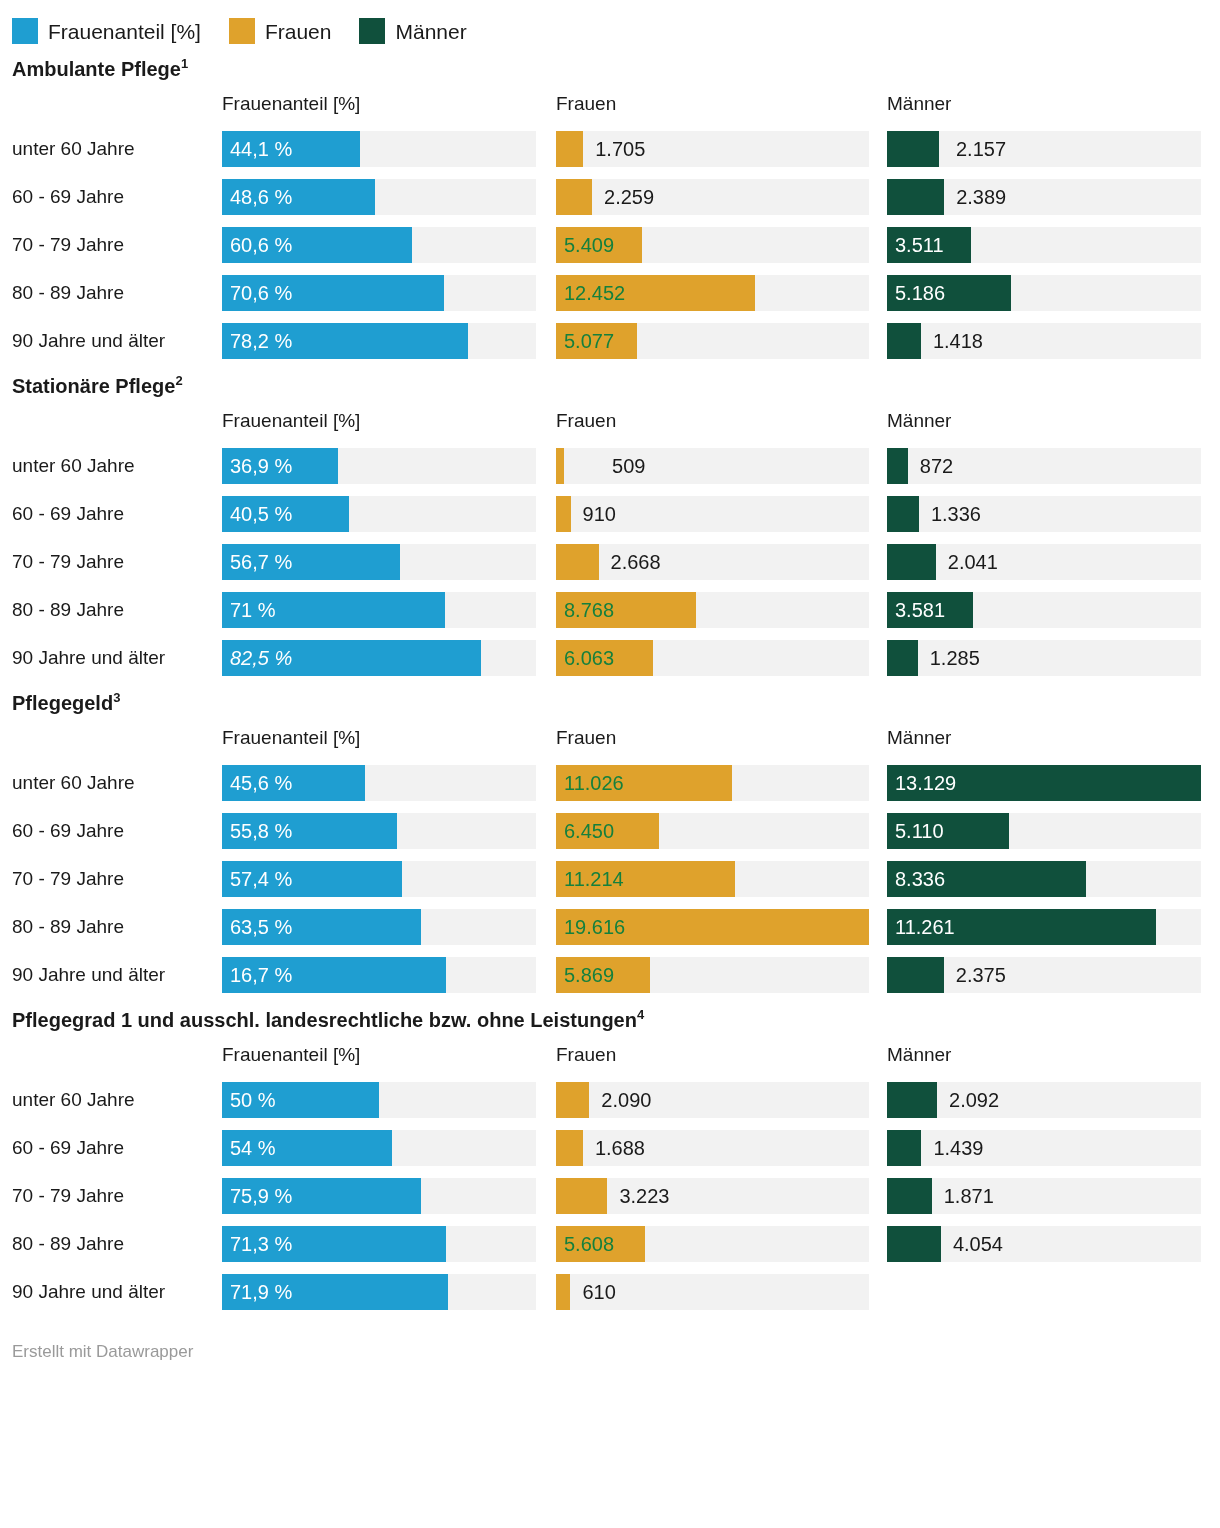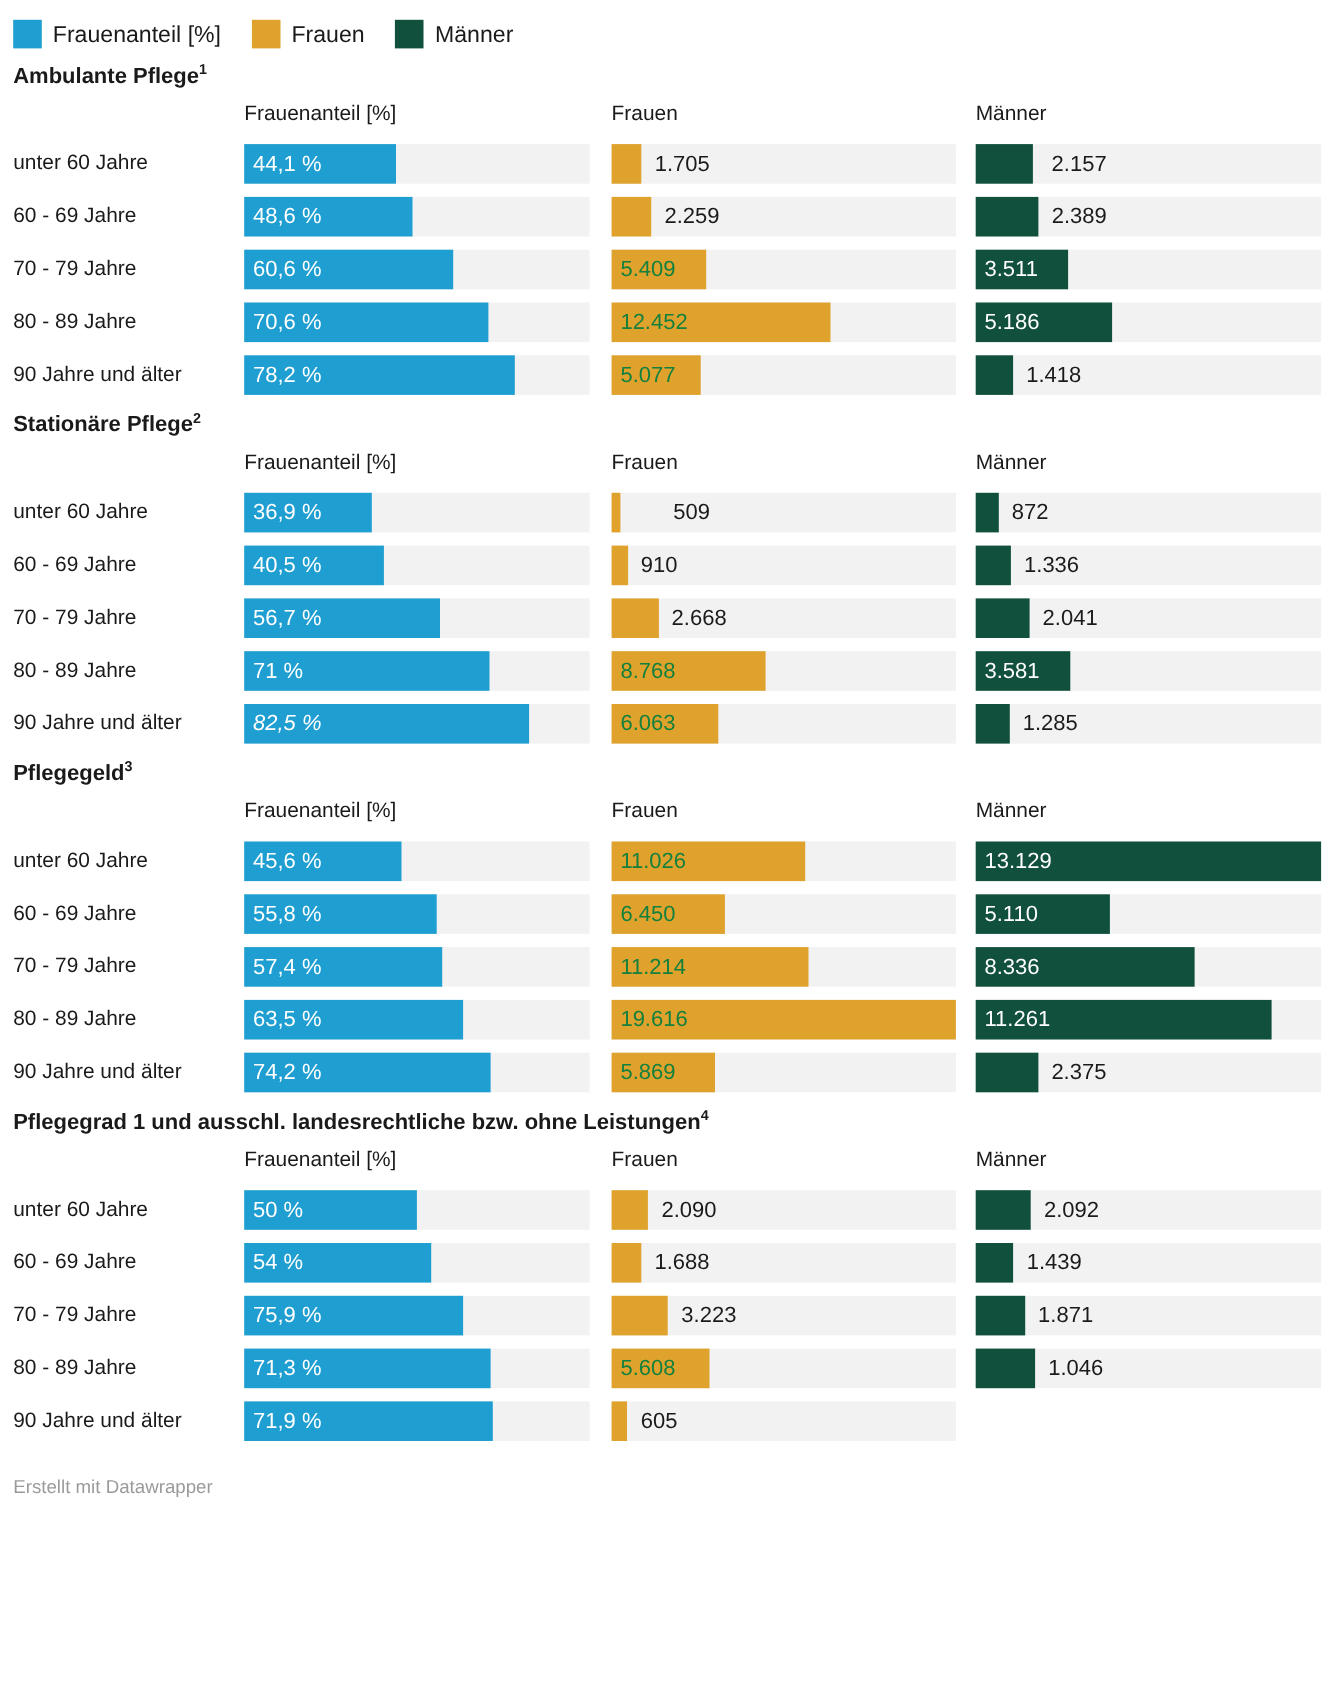--- a/index.html
+++ b/index.html
@@ -471,21 +471,21 @@
               <div class="bar" style="width: 85.772%; background: rgb(16, 80, 60);"></div>
               <span class="bar-value inside" style="left: 8px;">11.261</span>
             </div>
           </div>
         </div>
         <div class="row">
           <div class="c-label">90 Jahre und älter</div>
           <div class="c-pct">
             <div class="track">
               <div class="bar" style="width: 71.2%; background: rgb(31, 158, 209);"></div>
-              <span class="bar-value inside" style="left: 8px;">74,2 %</span>
+              <span class="bar-value inside" style="left: 8px;">16,7 %</span>
             </div>
           </div>
           <div class="c-frau">
             <div class="track">
               <div class="bar" style="width: 29.9195%; background: rgb(223, 162, 44);"></div>
               <span class="bar-value inside dark-text" style="left: 8px;">5.869</span>
             </div>
           </div>
           <div class="c-mann">
             <div class="track">
@@ -578,36 +578,36 @@
           </div>
           <div class="c-frau">
             <div class="track">
               <div class="bar" style="width: 28.5889%; background: rgb(223, 162, 44);"></div>
               <span class="bar-value inside dark-text" style="left: 8px;">5.608</span>
             </div>
           </div>
           <div class="c-mann">
             <div class="track">
               <div class="bar" style="width: 17.1605%; background: rgb(16, 80, 60);"></div>
-              <span class="bar-value outside" style="left: 65.8839px;">1.046</span>
+              <span class="bar-value outside" style="left: 65.8839px;">4.054</span>
             </div>
           </div>
         </div>
         <div class="row">
           <div class="c-label">90 Jahre und älter</div>
           <div class="c-pct">
             <div class="track">
               <div class="bar" style="width: 71.9%; background: rgb(31, 158, 209);"></div>
               <span class="bar-value inside" style="left: 8px;">71,9 %</span>
             </div>
           </div>
           <div class="c-frau">
             <div class="track">
               <div class="bar" style="width: 4.60848%; background: rgb(223, 162, 44);"></div>
-              <span class="bar-value outside" style="left: 26.4246px;">605</span>
+              <span class="bar-value outside" style="left: 26.4246px;">610</span>
             </div>
           </div>
         </div>
       </div>
     </div>
   </div>
 
 <div class="footer">Erstellt mit Datawrapper</div>
 
 </body></html>

